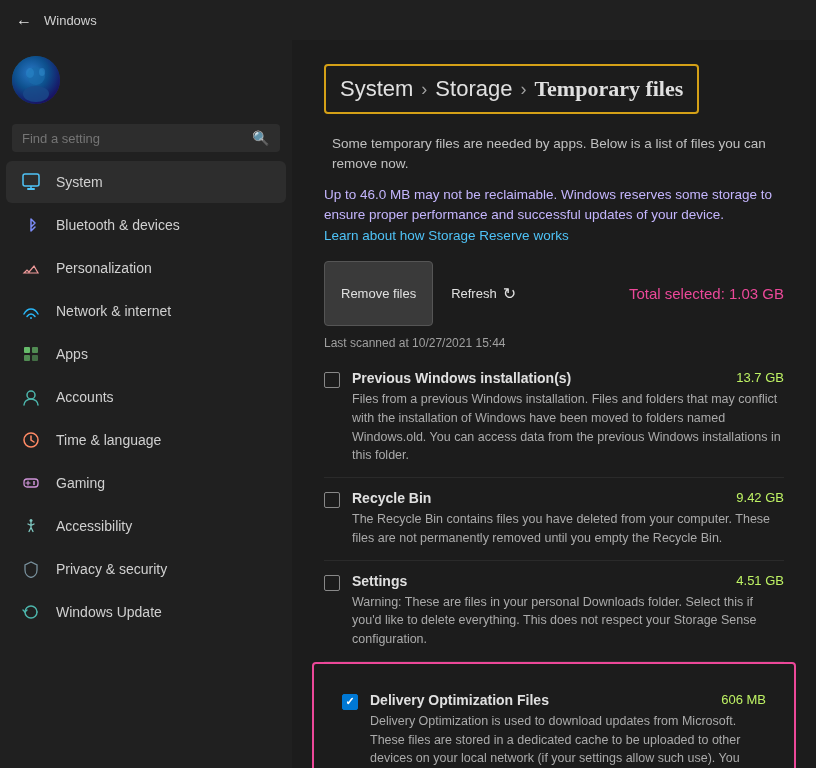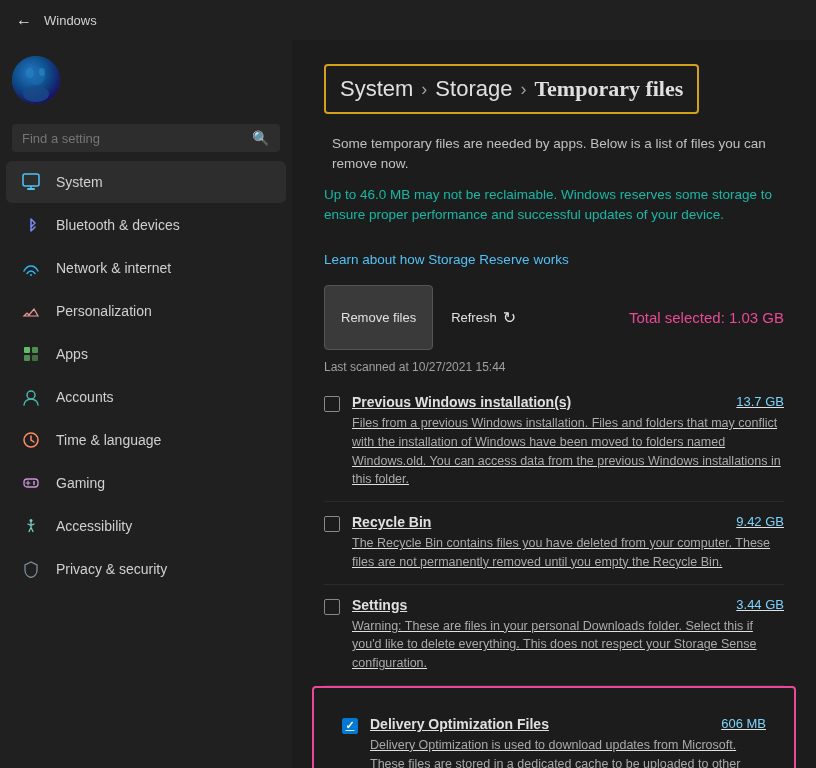--- a/index.html
+++ b/index.html
@@ -155,24 +155,24 @@
       font-size: 18px;
     }
     .description {
       color: #c0c0c0;
       font-size: 13.5px;
       line-height: 1.5;
       margin-bottom: 10px;
       margin-left: 8px;
     }
     .description-secondary {
-      color: #14b8a6;
+      color: #c4b5fd;
       font-size: 13.5px;
       line-height: 1.5;
-      margin-bottom: 26px;
+      margin-bottom: 2px;
     }
     .learn-link {
       color: #4fc3f7;
       text-decoration: none;
       font-size: 13.5px;
       margin-bottom: 18px;
       display: inline-block;
     }
     .toolbar {
       display: flex;
@@ -213,21 +213,20 @@
       color: #a0a0a0;
       font-size: 12px;
       margin-bottom: 8px;
     }
     .file-item {
       display: flex;
       align-items: flex-start;
       padding: 12px 0;
       border-bottom: 1px solid #2a2a2a;
       gap: 12px;
-      text-decoration: underline;
     }
     .file-item.highlighted {
       border: 2px solid #ec4899;
       border-radius: 4px;
       padding: 28px;
       margin: 0 -12px;
     }
     .checkbox-wrapper {
       display: flex;
       align-items: flex-start;
@@ -264,21 +263,21 @@
       align-items: flex-start;
       margin-bottom: 4px;
     }
     .file-name {
       font-size: 14px;
       font-weight: 600;
       color: #e0e0e0;
     }
     .file-size {
       font-size: 13px;
-      color: #7dd3fc;
+      color: #bef264;
       white-space: nowrap;
       margin-left: 12px;
       text-align: right;
     }
     .file-desc {
       font-size: 12.5px;
       color: #aaa;
       line-height: 1.5;
     }
   </style>
@@ -332,36 +331,36 @@
       </div>
       <div class="nav-item">
         <span class="nav-icon bluetooth">
           <svg width="18" height="18" viewBox="0 0 18 18" fill="none">
               <path d="M9 3v12M9 3l4 4-4 4M9 15l4-4" stroke="#7c8cf8" stroke-width="1.5" stroke-linecap="round" stroke-linejoin="round"></path>
             </svg>
         </span>
         <span class="nav-label">Bluetooth &amp; devices</span>
       </div>
       <div class="nav-item">
+        <span class="nav-icon personalize">
+          <svg width="18" height="18" viewBox="0 0 18 18" fill="none">
+              <path d="M2 14l3-3 2 2 5-6 4 7H2z" stroke="#ef9a9a" stroke-width="1.2" fill="none"></path>
+            </svg>
+        </span>
+        <span class="nav-label">Personalization</span>
+      </div>
+      <div class="nav-item">
         <span class="nav-icon network">
           <svg width="18" height="18" viewBox="0 0 18 18" fill="none">
               <path d="M2 12c1.9-3.5 4.2-5 7-5s5.1 1.5 7 5" stroke="#29b6f6" stroke-width="1.5" stroke-linecap="round" fill="none"></path>
               <path d="M5 14.5c1.1-1.5 2.4-2.5 4-2.5s2.9 1 4 2.5" stroke="#29b6f6" stroke-width="1.5" stroke-linecap="round" fill="none"></path>
               <circle cx="9" cy="16" r="1" fill="#29b6f6"></circle>
             </svg>
         </span>
         <span class="nav-label">Network &amp; internet</span>
-      </div>
-      <div class="nav-item">
-        <span class="nav-icon personalize">
-          <svg width="18" height="18" viewBox="0 0 18 18" fill="none">
-              <path d="M2 14l3-3 2 2 5-6 4 7H2z" stroke="#ef9a9a" stroke-width="1.2" fill="none"></path>
-            </svg>
-        </span>
-        <span class="nav-label">Personalization</span>
       </div>
       <div class="nav-item">
         <span class="nav-icon apps">
           <svg width="18" height="18" viewBox="0 0 18 18" fill="none">
               <rect x="2" y="2" width="6" height="6" rx="1" fill="#66bb6a"></rect>
               <rect x="10" y="2" width="6" height="6" rx="1" fill="#66bb6a" opacity="0.7"></rect>
               <rect x="2" y="10" width="6" height="6" rx="1" fill="#66bb6a" opacity="0.7"></rect>
               <rect x="10" y="10" width="6" height="6" rx="1" fill="#66bb6a" opacity="0.5"></rect>
             </svg>
         </span>
@@ -406,20 +405,30 @@
         </span>
         <span class="nav-label">Accessibility</span>
       </div>
       <div class="nav-item">
         <span class="nav-icon privacy">
           <svg width="18" height="18" viewBox="0 0 18 18" fill="none">
               <path d="M9 2L3 5v5c0 3.5 2.5 6.7 6 7.5C12.5 16.7 15 13.5 15 10V5L9 2z" stroke="#78909c" stroke-width="1.3" fill="none"></path>
             </svg>
         </span>
         <span class="nav-label">Privacy &amp; security</span>
+      </div>
+      <div class="nav-item">
+        <span class="nav-icon update">
+          <svg width="18" height="18" viewBox="0 0 18 18" fill="none">
+              <path d="M3 9a6 6 0 0112 0" stroke="#4db6ac" stroke-width="1.4" stroke-linecap="round" fill="none"></path>
+              <path d="M15 9a6 6 0 01-12 0" stroke="#4db6ac" stroke-width="1.4" stroke-linecap="round" fill="none"></path>
+              <path d="M3 9l-2-2M3 9l2-2" stroke="#4db6ac" stroke-width="1.4" stroke-linecap="round"></path>
+            </svg>
+        </span>
+        <span class="nav-label">Windows Update</span>
       </div>
     </nav>
   </div>
 
   <div class="content">
 
     
     <div class="breadcrumb">
       <span class="breadcrumb-item">System</span>
       <span class="breadcrumb-sep">›</span>
@@ -472,21 +481,21 @@
             <div class="file-desc">The Recycle Bin contains files you have deleted from your computer. These files are not permanently removed until you empty the Recycle Bin.</div>
           </div>
         </div>
         <div class="file-item">
           <div class="checkbox-wrapper">
             <div class="checkbox"></div>
           </div>
           <div class="file-info">
             <div class="file-header">
               <span class="file-name">Settings</span>
-              <span class="file-size">3.44 GB</span>
+              <span class="file-size">4.51 GB</span>
             </div>
             <div class="file-desc">Warning: These are files in your personal Downloads folder. Select this if you'd like to delete everything. This does not respect your Storage Sense configuration.</div>
           </div>
         </div>
         <div class="file-item highlighted">
           <div class="checkbox-wrapper">
             <div class="checkbox checked"></div>
           </div>
           <div class="file-info">
             <div class="file-header">

